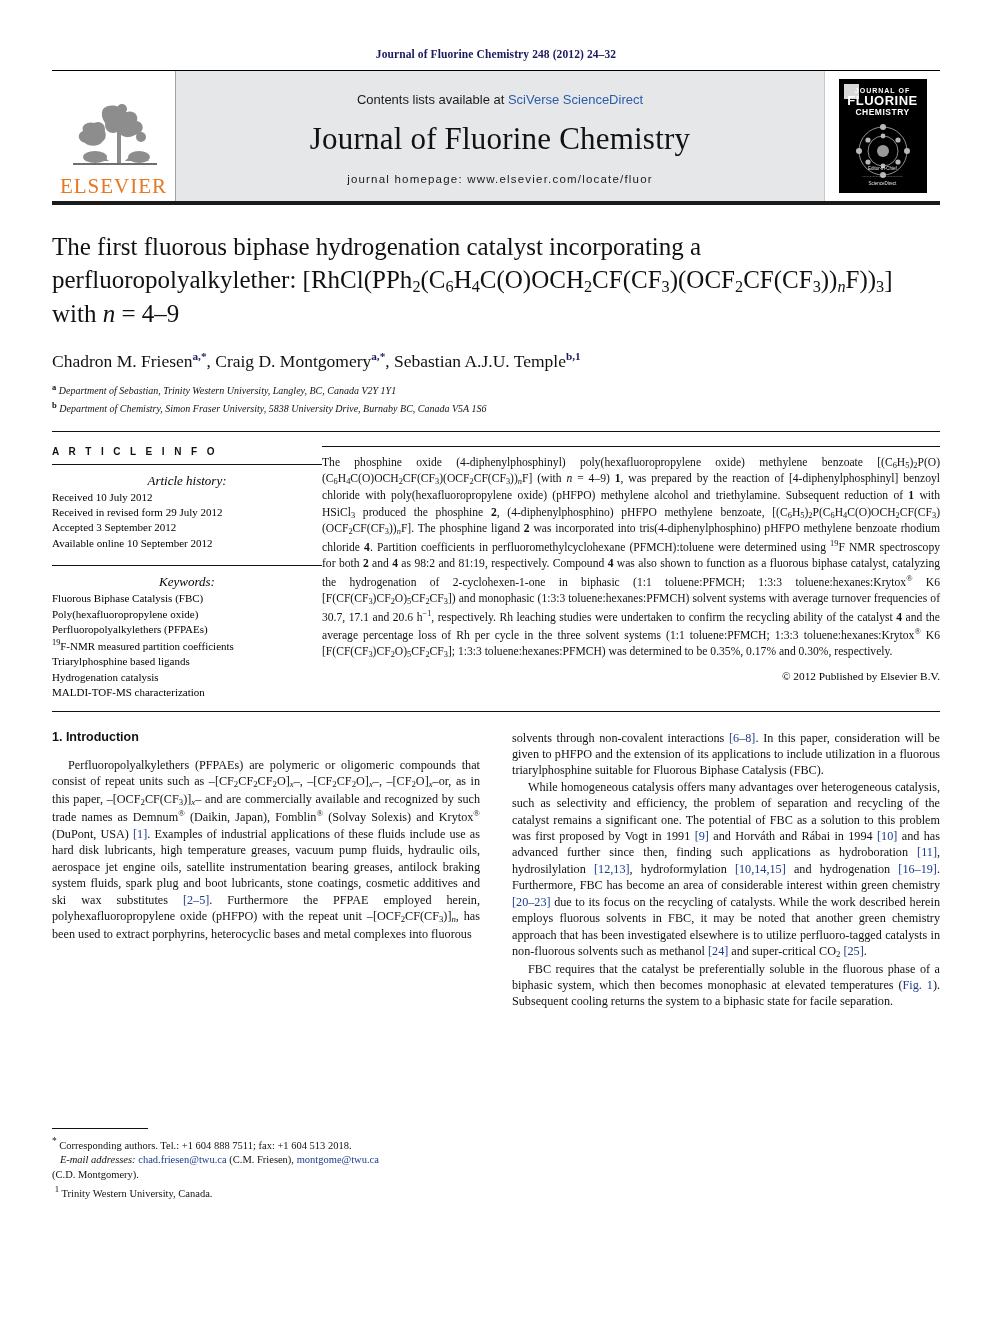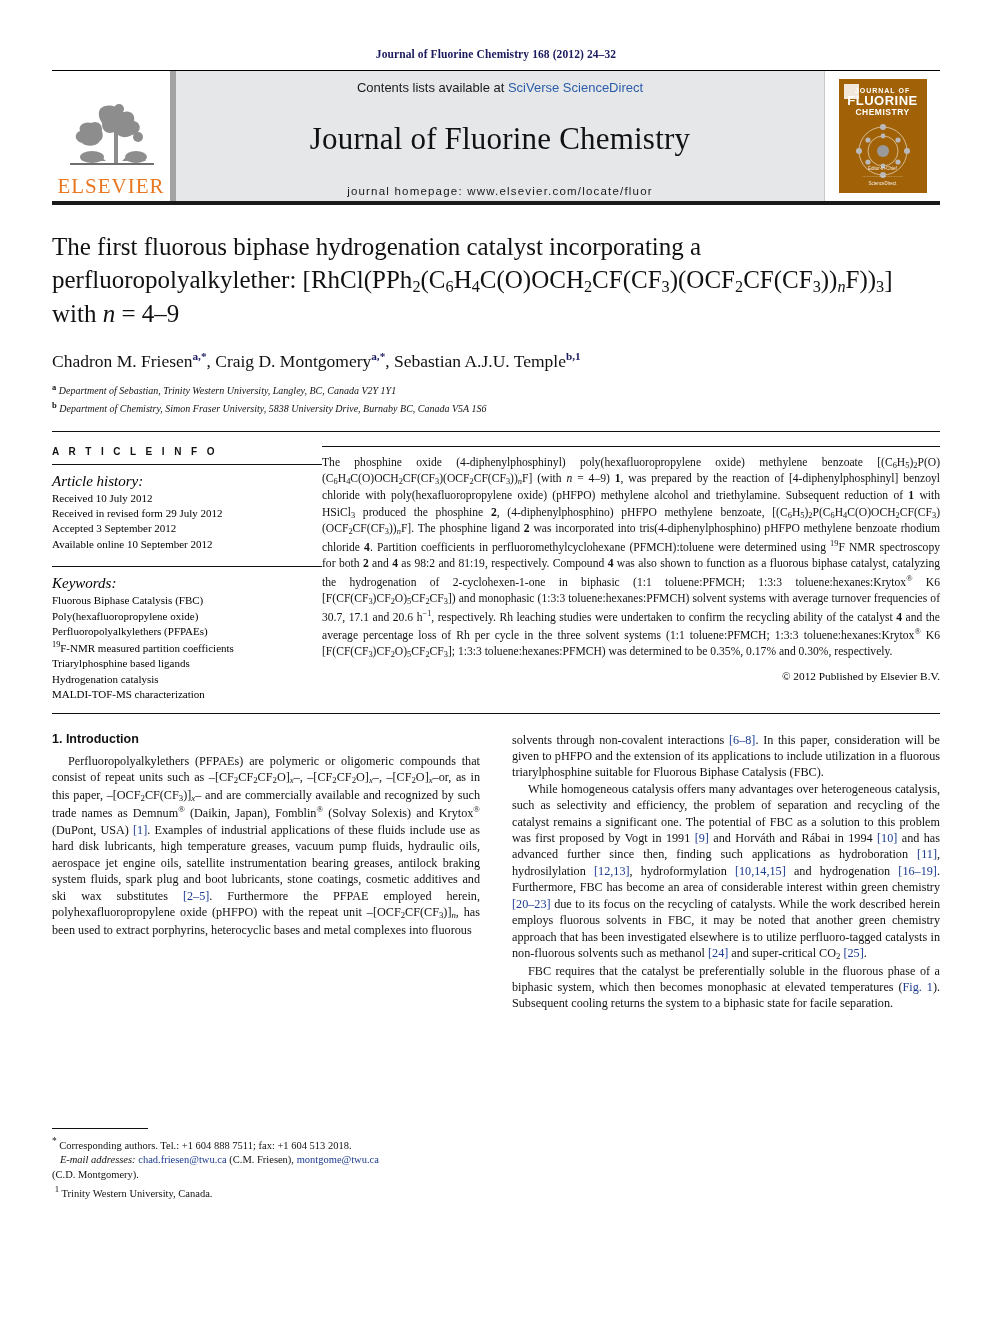--- a/index.html
+++ b/index.html
@@ -33,40 +33,40 @@
   .masthead {
     margin: 0 52px;
     display: flex;
     height: 134px;
     border-bottom: 4px solid #1a1a1a;
   }
   .mast-left {
     width: 124px;
     flex: 0 0 124px;
     background: #fff;
-    border-right: 6px solid #a3a3a3;
+    border-right: 1px solid #a3a3a3;
     display: flex; flex-direction: column;
     align-items: center; justify-content: flex-end;
     padding-bottom: 4px;
   }
   .tree-svg { display:block; }
   .elsevier-word {
     font-family: "Liberation Serif", serif;
     font-size: 21px;
     color: #E87722;
     letter-spacing: 1px;
     line-height: 1;
     margin-top: 1px;
   }
   .mast-center {
     flex: 1 1 auto;
     background: #e6e7e9;
     display: flex; flex-direction: column;
     align-items: center; justify-content: center;
-    gap: 12px;
+    gap: 0;
   }
   .contents-line {
     font-size: 13px;
     color: #1a1a1a;
     font-family: "Liberation Sans", sans-serif;
     margin-top: 4px;
   }
   .contents-line .sd { color: #2b5ca8; }
   .journal-name {
     font-family: "Liberation Serif", serif;
@@ -83,21 +83,21 @@
   }
   .mast-right {
     width: 116px;
     flex: 0 0 116px;
     background: #fff;
     border-left: 1px solid #c9c9c9;
     display:flex; align-items:center; justify-content:center;
   }
   .cover {
     width: 88px; height: 114px;
-    background: #a16207;
+    background: #000000;
     position: relative;
     overflow: hidden;
     font-family: "Liberation Sans", sans-serif;
   }
   .cover-els { position:absolute; left:5px; top:5px; width:15px; height:15px;
                background:#fff; opacity:.85; }
   .cover-title {
     position: absolute; top: 8px; left: 0; right: 0;
     text-align: center; color: #fff;
     font-weight: bold; line-height: 1.05;
@@ -146,22 +146,23 @@
     font-family: "Liberation Sans", sans-serif;
     font-size: 10px;
     font-weight: bold;
     letter-spacing: 3.4px;
     color: #111;
     margin-bottom: 7px;
   }
   .thin-rule { border-top: 1px solid #111; margin-bottom: 8px; }
   .hist-title, .kw-title {
     font-style: italic;
-    font-size: 15px;
+    font-size: 13px;
     margin-bottom: 1px;
+    text-align: center;
   }
   .hist-line, .kw-line {
     font-size: 11px;
     line-height: 1.4;
   }
   .kw-block { margin-top: 14px; }
   .kw-rule { border-top: 1px solid #111; margin-bottom: 8px; }
   sup.small { font-size: 75%; vertical-align: super; }
 
   .abstract-text {
@@ -184,21 +185,21 @@
   .body-cols {
     margin: 18px 52px 0 52px;
     display: flex;
     gap: 32px;
   }
   .bcol { width: 428px; flex: 0 0 428px; }
   h2.section {
     font-family: "Liberation Sans", sans-serif;
     font-size: 12.5px;
     font-weight: bold;
-    margin: 0 0 7px 0;
+    margin: 0 0 13px 0;
     color: #111;
   }
   p.body {
     font-size: 12.2px;
     line-height: 1.345;
     text-align: justify;
     margin: 0;
     text-indent: 16px;
     color: #111;
   }
@@ -232,21 +233,21 @@
     font-size: 11.2px;
     line-height: 1.5;
   }
   .imprint .doi { color: #1a3a8f; }
 </style>
 </head>
 <body>
 
 <div class="page">
 
-  <div class="runhead">Journal of Fluorine Chemistry 168 (2012) 24–32</div>
+  <div class="runhead">Journal of Fluorine Chemistry 248 (2012) 24–32</div>
   <div class="rule-top"></div>
 
   <div class="masthead">
 
     <div class="mast-left">
       <svg class="tree-svg" width="98" height="78" viewBox="0 0 98 78">
         <g fill="#8d8d8d">
           <path d="M52 66 L52 34 L56 34 L56 66 Z"></path>
           <path d="M54 36 C40 30 34 20 38 12 C44 6 56 8 60 16 C66 12 74 16 72 24 C80 26 80 36 70 38 C62 42 58 40 54 36 Z"></path>
           <path d="M30 26 C22 24 16 28 18 34 C12 36 12 44 20 46 C24 50 34 50 38 44 C44 40 40 28 30 26 Z"></path>

